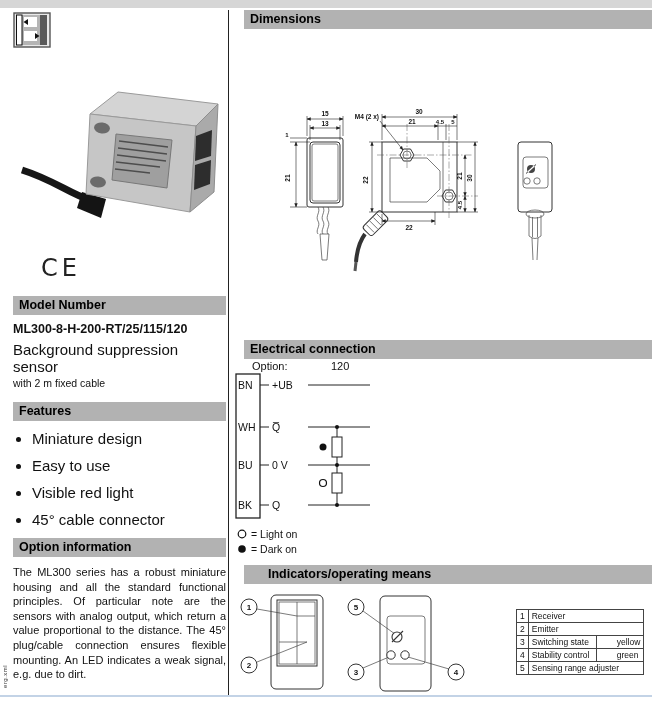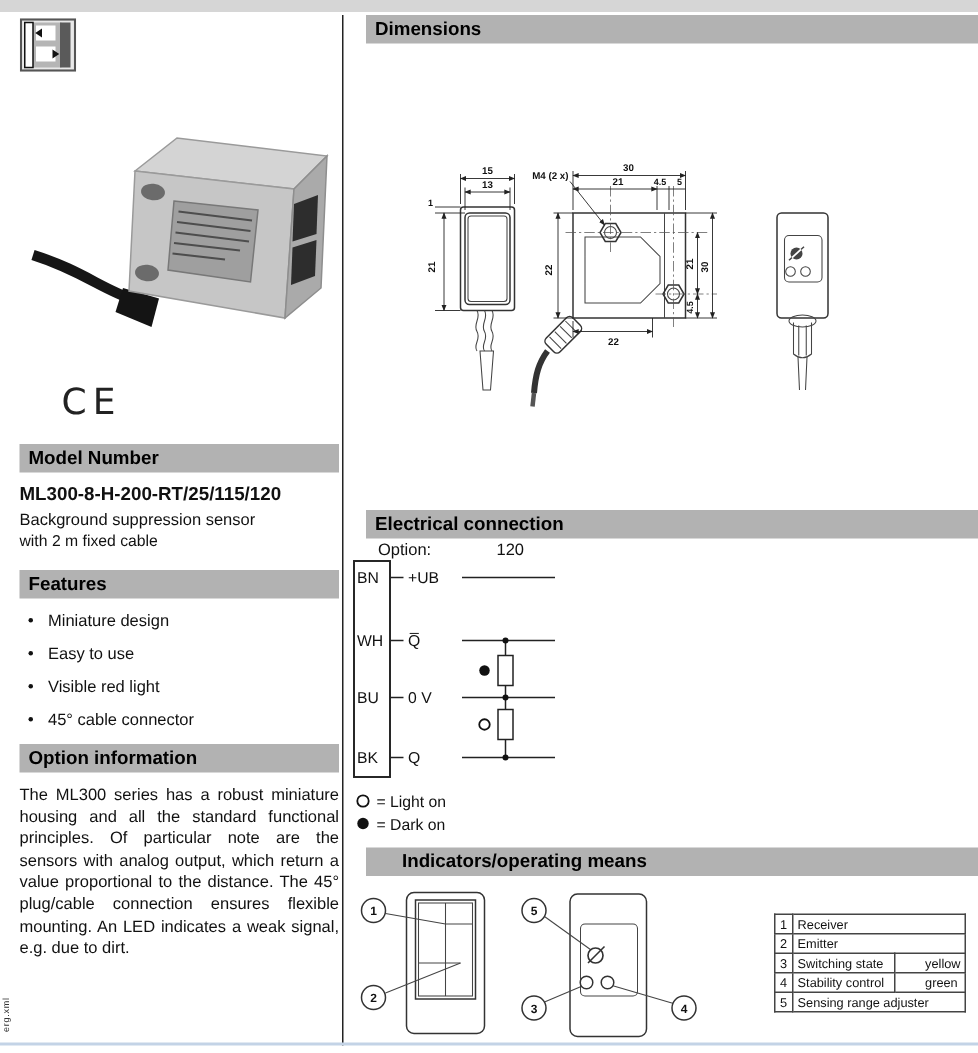--- a/index.html
+++ b/index.html
@@ -20,25 +20,25 @@
 
   .bar{background:var(--header-bg);font-weight:bold;font-size:12.5px;color:#000;
        padding:2px 6px;height:19px;line-height:15px;}
 
   
   .left-col{position:absolute;left:13px;top:12px;width:213px;}
   .logo{display:block;}
   .photo{display:block;margin:6px auto 0 auto;}
   .ce{margin:2px 0 0 28px;font-size:24px;letter-spacing:4px;font-family:"DejaVu Sans",sans-serif;color:#222;}
   .model-number{margin-top:7px;font-size:12.5px;font-weight:bold;}
-  .desc1{margin-top:5px;font-size:11px;}
+  .desc1{margin-top:5px;font-size:15px;}
   .desc2{margin-top:2px;font-size:10.5px;}
   .mt14{margin-top:14px;}
   .mt13{margin-top:13px;}
-  .features-list{margin:9px 0 0 6px;padding-left:13px;font-size:11px;list-style:disc;}
+  .features-list{margin:9px 0 0 6px;padding-left:13px;font-size:15px;list-style:disc;}
   .features-list li{margin-bottom:10px;}
   .info-text{margin-top:8px;font-size:11px;line-height:14.6px;text-align:justify;}
 
   
   .r-bar{position:absolute;left:244px;width:500px;}
   .r-svg{position:absolute;left:232px;}
 
   
   .ol{fill:none;stroke:#333;stroke-width:1;}
   .thin{fill:none;stroke:#444;stroke-width:.7;}

